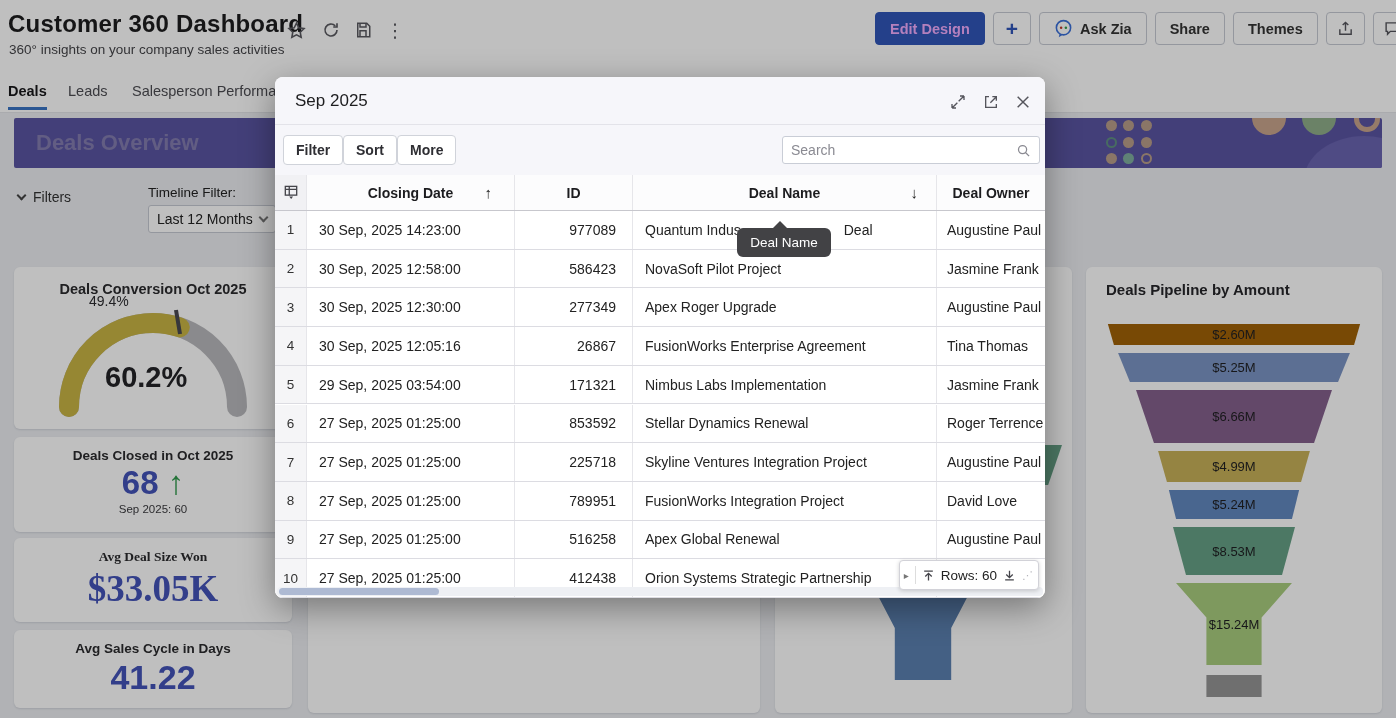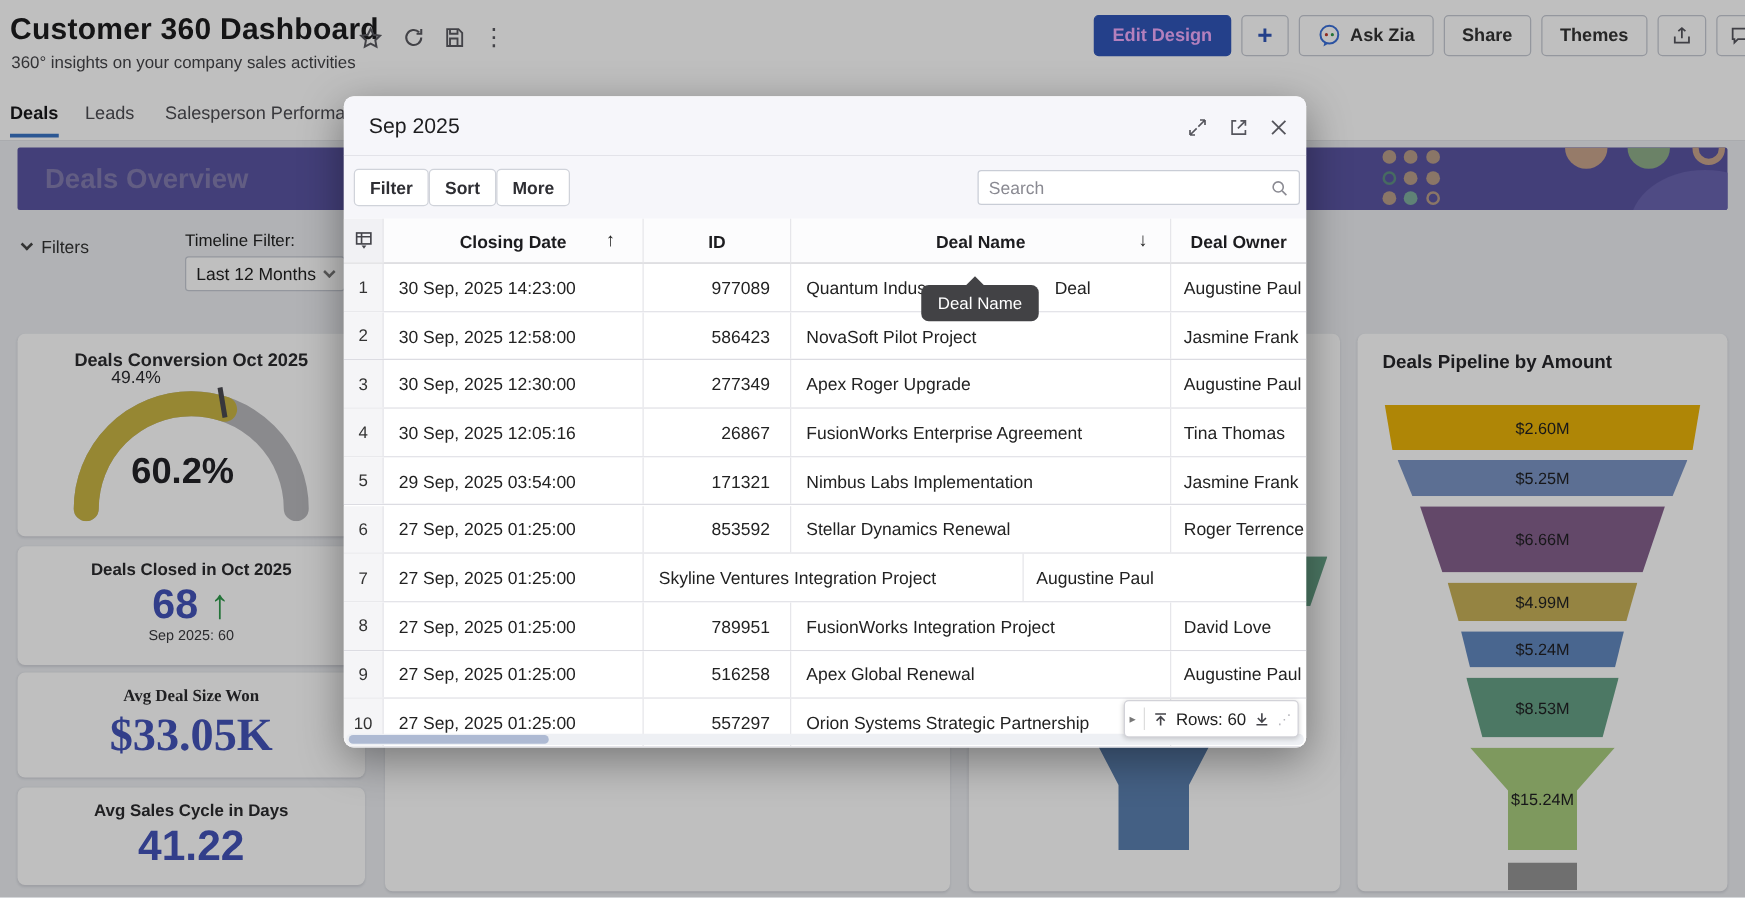--- a/index.html
+++ b/index.html
@@ -294,21 +294,21 @@
 
     <div class="card" id="card-convfunnel">
       <div class="abs" style="left:10px;top:178px;width:277px;height:40px;background:#66a186;clip-path:polygon(0 0,100% 0,95% 100%,4.5% 100%)"></div>
       <div class="abs" style="left:88px;top:300px;width:120px;height:113px;background:#5b80b1;clip-path:polygon(0 0,100% 0,73.5% 54%,73.5% 100%,26.5% 100%,26.5% 54%)"></div>
 
     </div>
 
     <div class="card" id="card-pipeline">
       <div class="abs" id="pipe-title">Deals Pipeline by Amount</div>
       <div class="abs" id="pipe-wrap">
-          <div class="fseg" style="height: 36px; margin-top: 0px; background: #eab308; clip-path: polygon(4.3% 0px, 95.7% 0px, 93.5% 100%, 6.5% 100%); text-align: center;">$2.60M</div>
+          <div class="fseg" style="height: 21px; margin-top: 0px; background: #a16207; clip-path: polygon(4.3% 0px, 95.7% 0px, 93.5% 100%, 6.5% 100%); text-align: center;">$2.60M</div>
           <div class="fseg" style="height: 29px; margin-top: 8px; background: rgb(123, 149, 196); clip-path: polygon(8% 0px, 92% 0px, 87.7% 100%, 12.3% 100%);">$5.25M</div>
           <div class="fseg" style="height: 53px; margin-top: 8px; background: rgb(133, 96, 141); clip-path: polygon(14.5% 0px, 85.5% 0px, 79% 100%, 21% 100%);">$6.66M</div>
           <div class="fseg" style="height: 31px; margin-top: 8px; background: rgb(199, 177, 88); clip-path: polygon(22.5% 0px, 77.5% 0px, 74.3% 100%, 25.7% 100%);">$4.99M</div>
           <div class="fseg" style="height: 29px; margin-top: 8px; background: rgb(98, 136, 191); clip-path: polygon(26.4% 0px, 73.6% 0px, 71% 100%, 29% 100%);">$5.24M</div>
           <div class="fseg" style="height: 48px; margin-top: 8px; background: rgb(102, 161, 134); clip-path: polygon(27.9% 0px, 72.1% 0px, 67.4% 100%, 32.6% 100%);">$8.53M</div>
           <div class="fseg" style="height: 82px; margin-top: 8px; background: rgb(169, 204, 126); clip-path: polygon(29% 0px, 71% 0px, 60% 42%, 60% 100%, 40% 100%, 40% 42%);">$15.24M</div>
           <div class="fseg" style="height: 22px; margin-top: 10px; background: rgb(148, 148, 148); clip-path: polygon(40% 0px, 60% 0px, 60% 100%, 40% 100%);"></div>
         </div>
     </div>
 
@@ -429,20 +429,21 @@
             <div class="cell c1">27 Sep, 2025 01:25:00</div>
             <div class="cell c2">853592</div>
             <div class="cell c3">
               <span>Stellar Dynamics Renewal</span>
             </div>
             <div class="cell c4">Roger Terrence</div>
           </div>
           <div class="trow drow" style="top: 268.2px;">
             <div class="cell c0">7</div>
             <div class="cell c1">27 Sep, 2025 01:25:00</div>
+            <div class="cell c2">225718</div>
             <div class="cell c3">
               <span>Skyline Ventures Integration Project</span>
             </div>
             <div class="cell c4">Augustine Paul</div>
           </div>
           <div class="trow drow" style="top: 306.9px;">
             <div class="cell c0">8</div>
             <div class="cell c1">27 Sep, 2025 01:25:00</div>
             <div class="cell c2">789951</div>
             <div class="cell c3">
@@ -455,21 +456,21 @@
             <div class="cell c1">27 Sep, 2025 01:25:00</div>
             <div class="cell c2">516258</div>
             <div class="cell c3">
               <span>Apex Global Renewal</span>
             </div>
             <div class="cell c4">Augustine Paul</div>
           </div>
           <div class="trow drow" style="top: 384.3px;">
             <div class="cell c0">10</div>
             <div class="cell c1">27 Sep, 2025 01:25:00</div>
-            <div class="cell c2">557297</div>
+            <div class="cell c2">412438</div>
             <div class="cell c3">
               <span>Orion Systems Strategic Partnership</span>
             </div>
             <div class="cell c4 owner-top">Thomas</div>
           </div>
         </div>
     </div>
 
     <div id="tooltip" class="abs">
       <div class="caret"></div>

